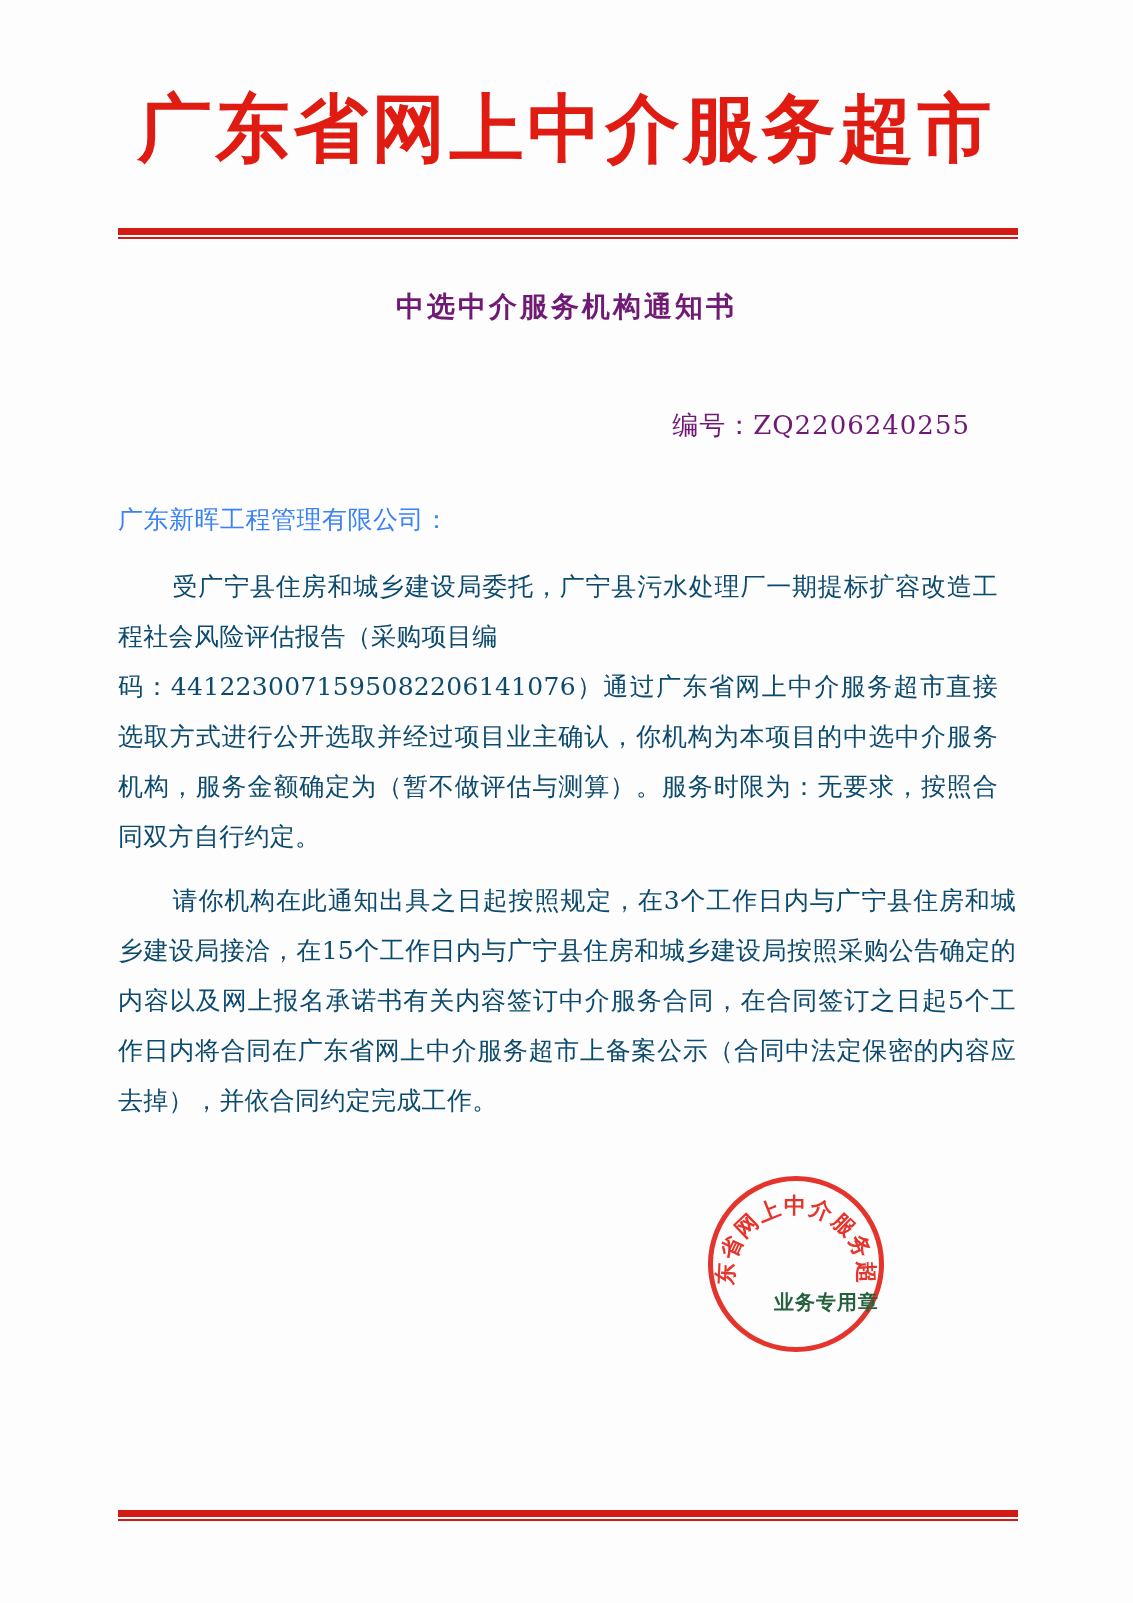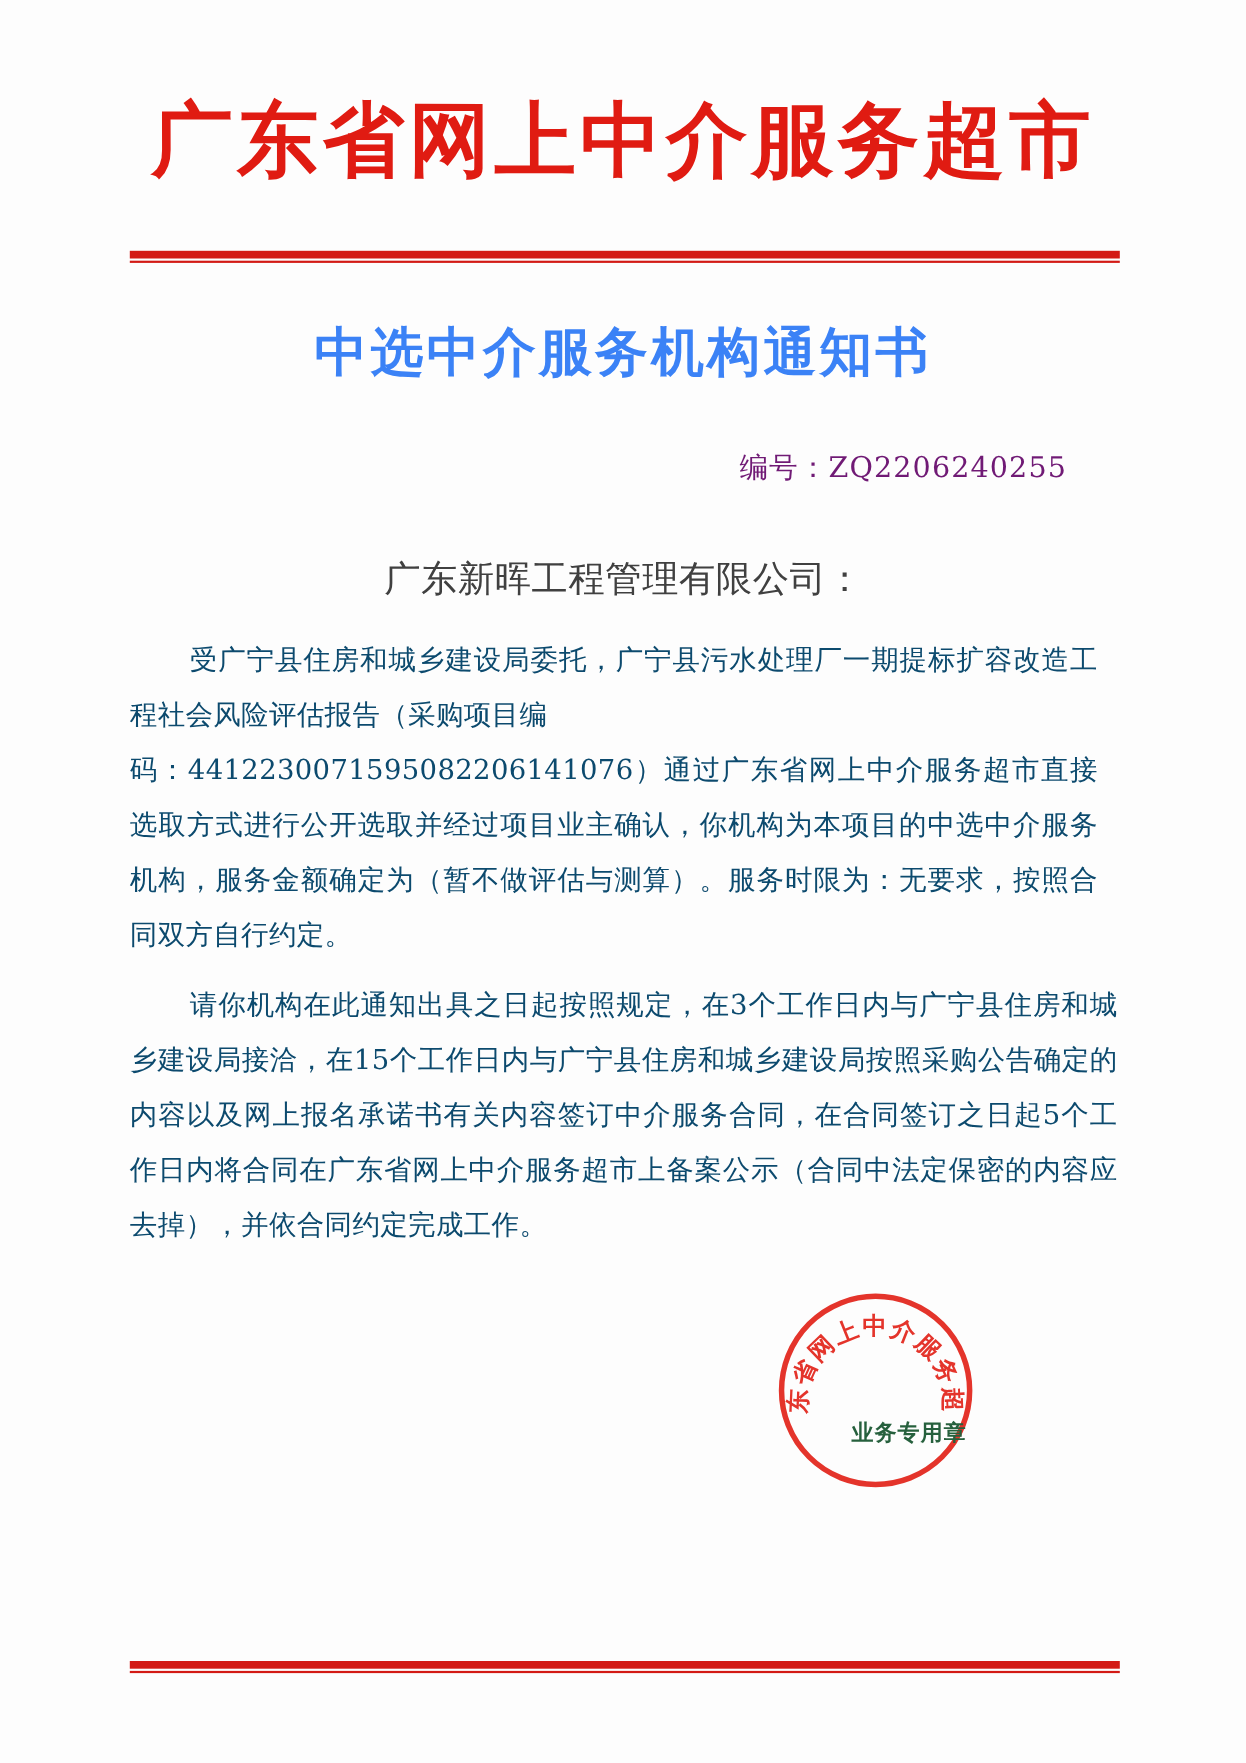--- a/index.html
+++ b/index.html
@@ -60,24 +60,24 @@
   .rule-top { top: 228px; }
   .rule-bottom { top: 1510px; }
 
   
   .doc-title {
     position: absolute;
     top: 288px;
     left: 0;
     width: 100%;
     text-align: center;
-    font-size: 48px;
+    font-size: 28px;
     font-weight: 700;
     letter-spacing: 3px;
-    color: #3b82f6;
+    color: #701a75;
     white-space: nowrap;
   }
 
   
   .doc-number {
     position: absolute;
     top: 408px;
     right: 163px;
     font-size: 26px;
     color: #701a75;
@@ -86,26 +86,25 @@
   }
 
   
   .body-block {
     position: absolute;
     top: 500px;
     left: 118px;
     width: 898px;
   }
   .addressee {
-    font-size: 33px;
-    color: #404040;
+    font-size: 25px;
+    color: #3b82f6;
     line-height: 1.6;
     margin-bottom: 22px;
     letter-spacing: 0.5px;
-    text-align: center;
   }
   .para {
     font-size: 25px;
     color: #0c4a6e;
     line-height: 2.0;
     text-align: justify;
     text-justify: inter-ideograph;
     letter-spacing: 0.3px;
     margin: 0 0 14px 0;
   }

